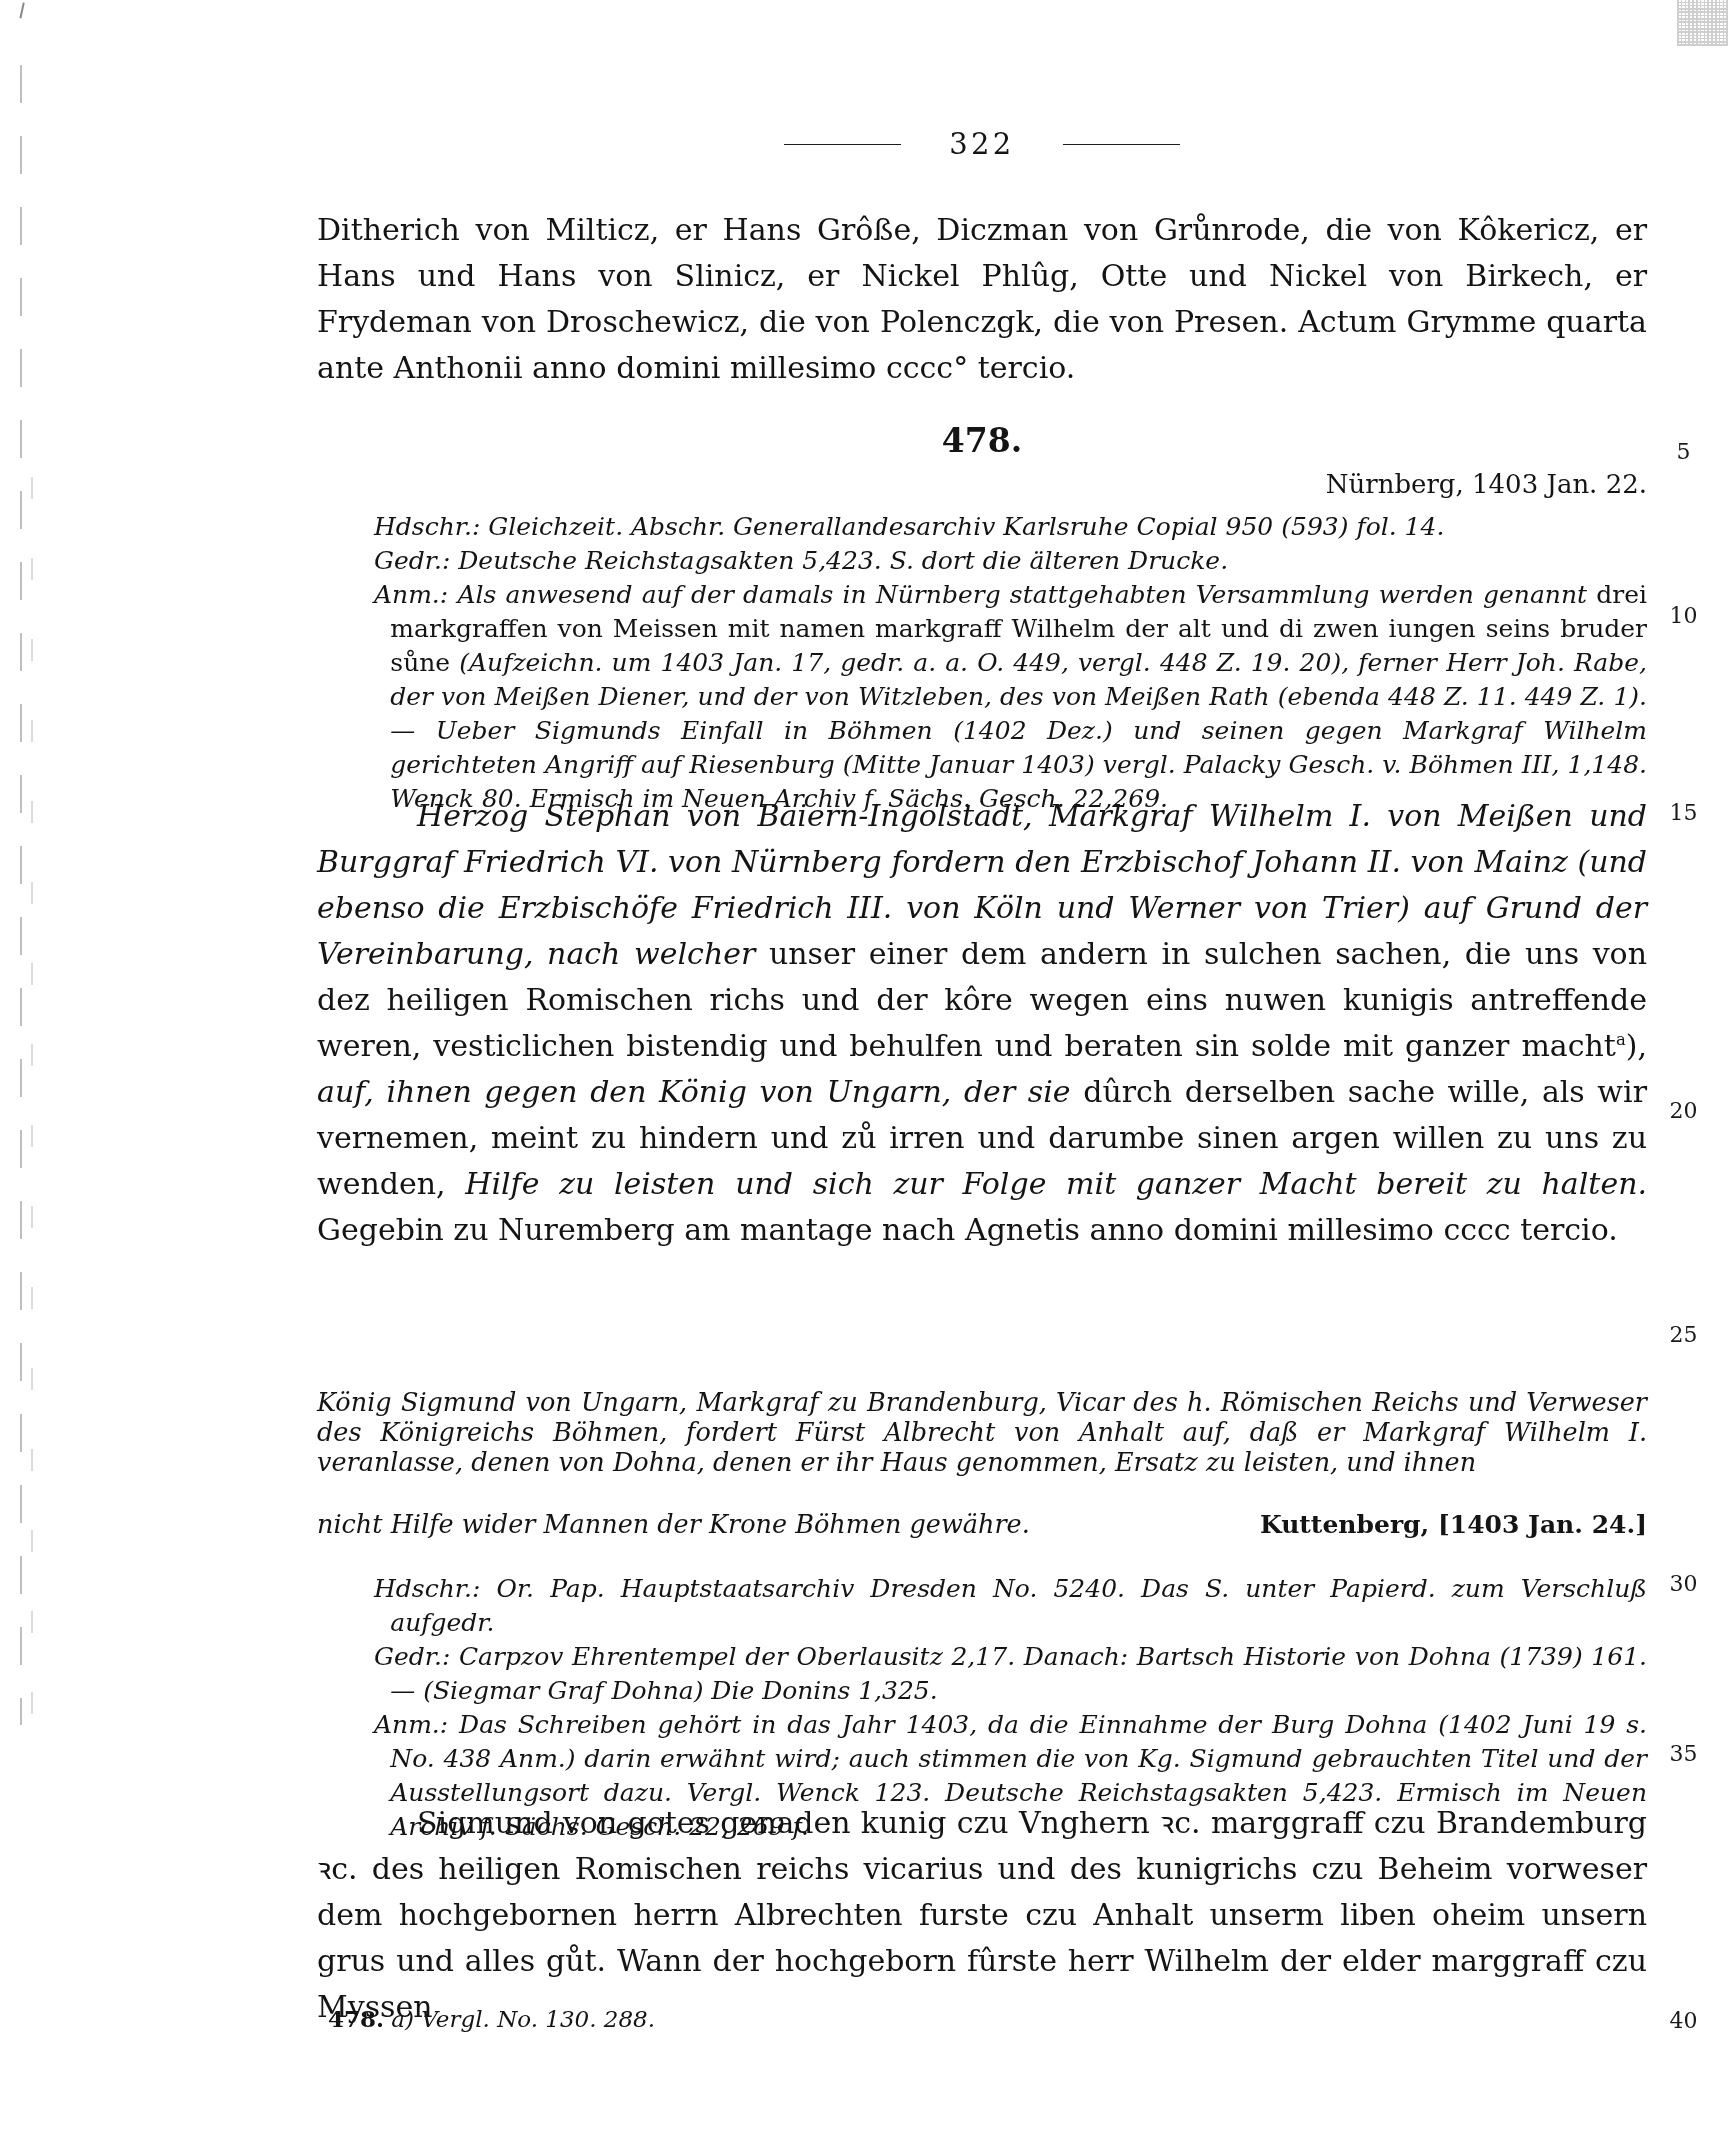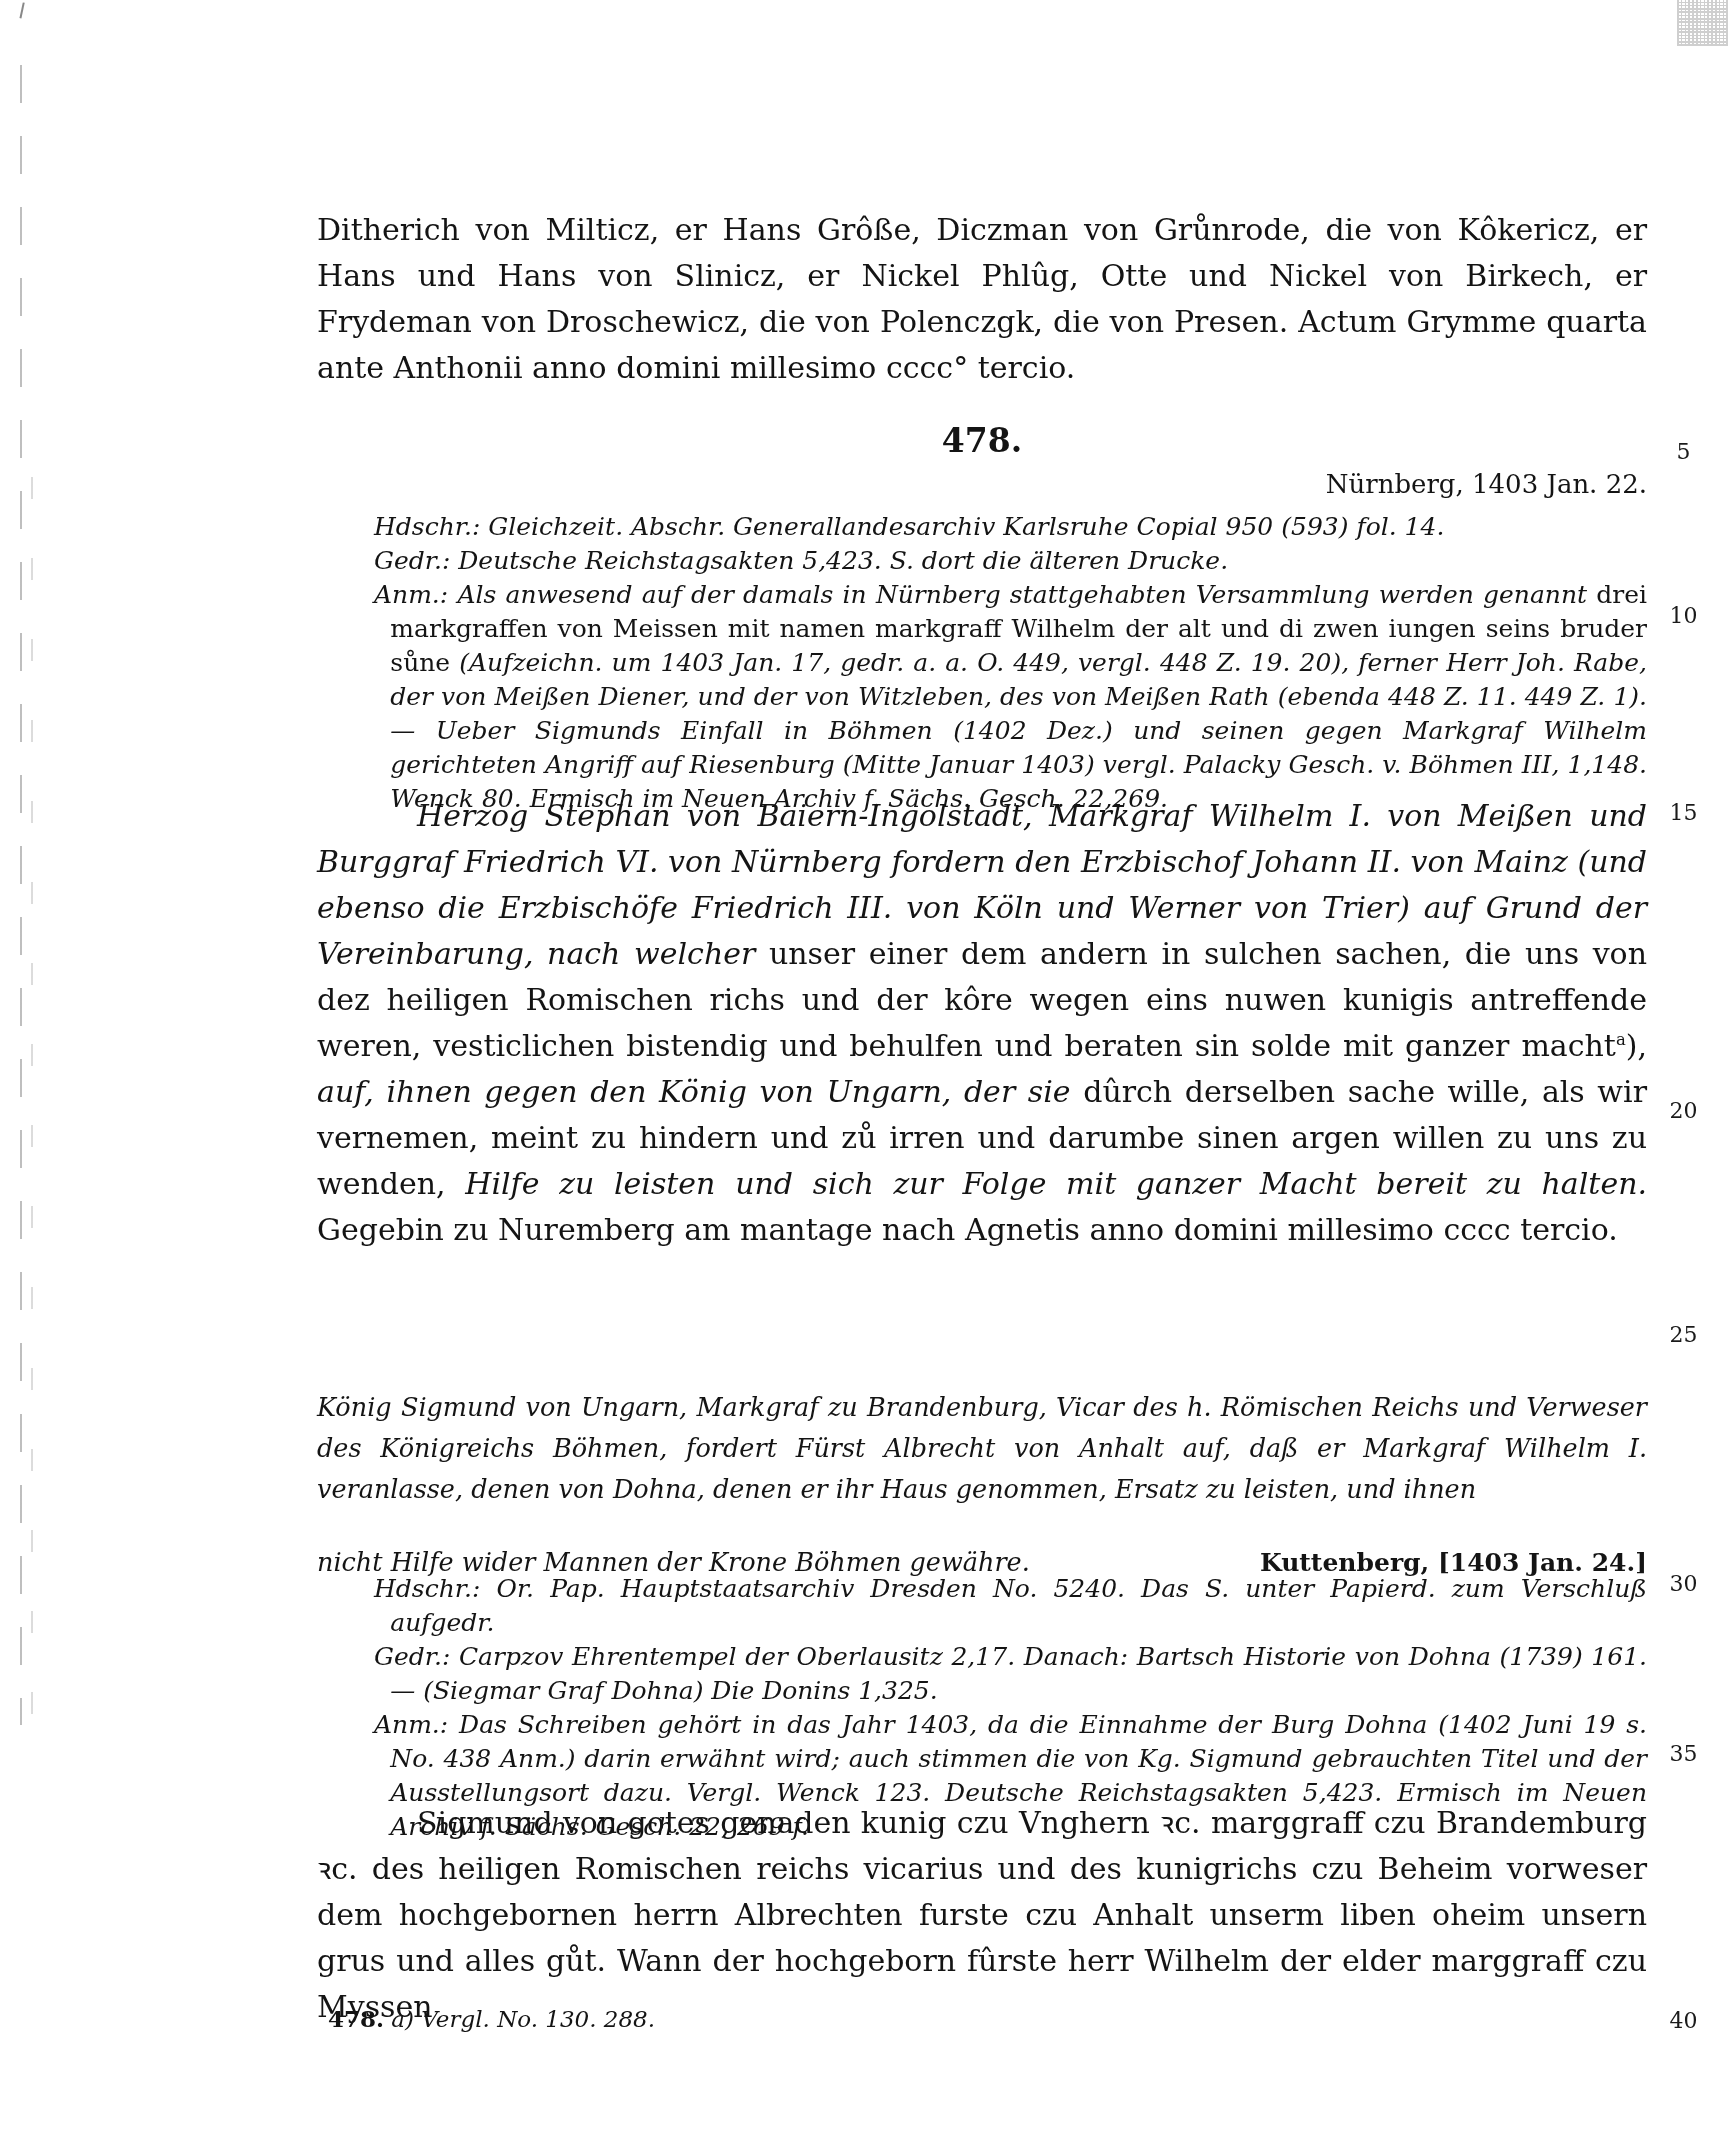--- a/index.html
+++ b/index.html
@@ -19,21 +19,21 @@
   
   .bodytext{font-size:30px;line-height:46px;text-align:justify;}
   .indent{text-indent:100px;}
   .h-num{font-size:33px;font-weight:700;text-align:center;line-height:1;}
   .dateline{font-size:26px;font-weight:400;text-align:right;line-height:1;}
   
   .apparatus{font-size:25px;line-height:34px;text-align:justify;padding-left:57px;box-sizing:border-box;}
   .app-entry{padding-left:16.3px;text-indent:-16.3px;font-style:italic;}
   .app-label{font-style:italic;}
   
-  .regest479{font-size:25.5px;line-height:41px;text-align:justify;font-style:italic;}
+  .regest479{font-size:25.5px;line-height:30px;text-align:justify;font-style:italic;}
   .r479-last{display:flex;justify-content:space-between;align-items:baseline;margin-top:32px;}
   .place-date{font-style:normal;font-weight:700;font-size:25px;white-space:nowrap;}
   
   .footer{font-size:23px;line-height:1;padding-left:11px;box-sizing:border-box;}
   .fnum{font-weight:700;font-style:normal;}
   .fitalic{font-style:italic;}
   
   .lineno{position:absolute;left:1659px;width:49px;text-align:center;font-size:22px;line-height:1;color:#1a1a1a;}
   
   .seg-r{font-style:normal;}
@@ -62,20 +62,25 @@
 
   <div class="lineno" style="top:441px">5</div>
   <div class="lineno" style="top:605px">10</div>
   <div class="lineno" style="top:802px">15</div>
   <div class="lineno" style="top:1100px">20</div>
   <div class="lineno" style="top:1324px">25</div>
   <div class="lineno" style="top:1573px">30</div>
   <div class="lineno" style="top:1743px">35</div>
   <div class="lineno" style="top:2010px">40</div>
 
+  <header class="block pageno-row">
+    <span class="rule"></span>
+    <span class="pageno">322</span>
+    <span class="rule"></span>
+  </header>
 
   <div class="block bodytext" style="top:207px"><span class="seg-r">Ditherich von Milticz, er Hans Grôße, Diczman von Grůnrode, die von Kôkericz, er Hans und Hans von Slinicz, er Nickel Phlûg, Otte und Nickel von Birkech, er Frydeman von Droschewicz, die von Polenczgk, die von Presen.  Actum Grymme quarta ante Anthonii anno domini millesimo cccc° tercio.</span></div>
 
   <div class="block h-num" style="top:424px">478.</div>
   <div class="block dateline" style="top:471px">Nürnberg, 1403 Jan. 22.</div>
 
   <div class="block apparatus" style="top:510px">
     <div class="app-entry">
       <span class="app-label">Hdschr.:</span><span><span class="seg-i"> Gleichzeit. Abschr. Generallandesarchiv Karlsruhe Copial 950 (593) fol. 14.</span></span>
     </div>

